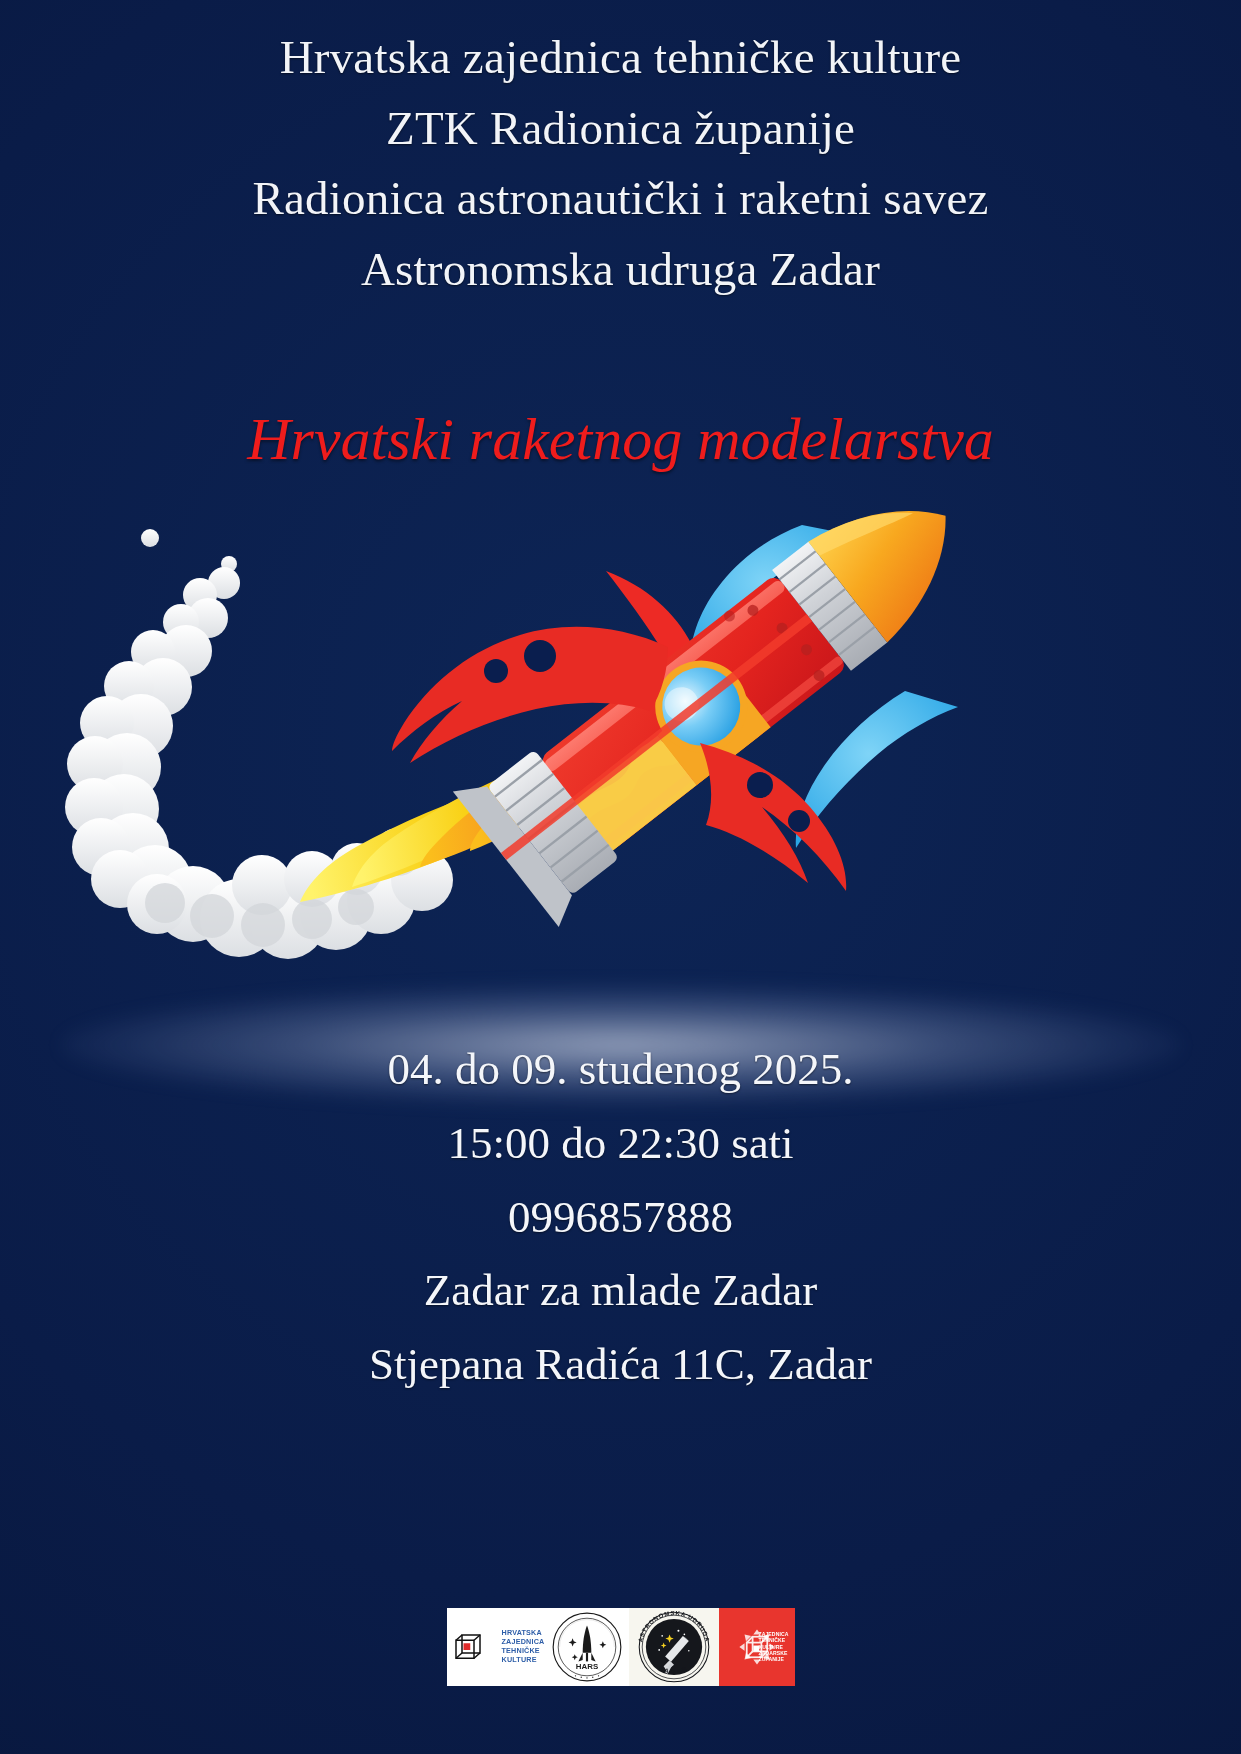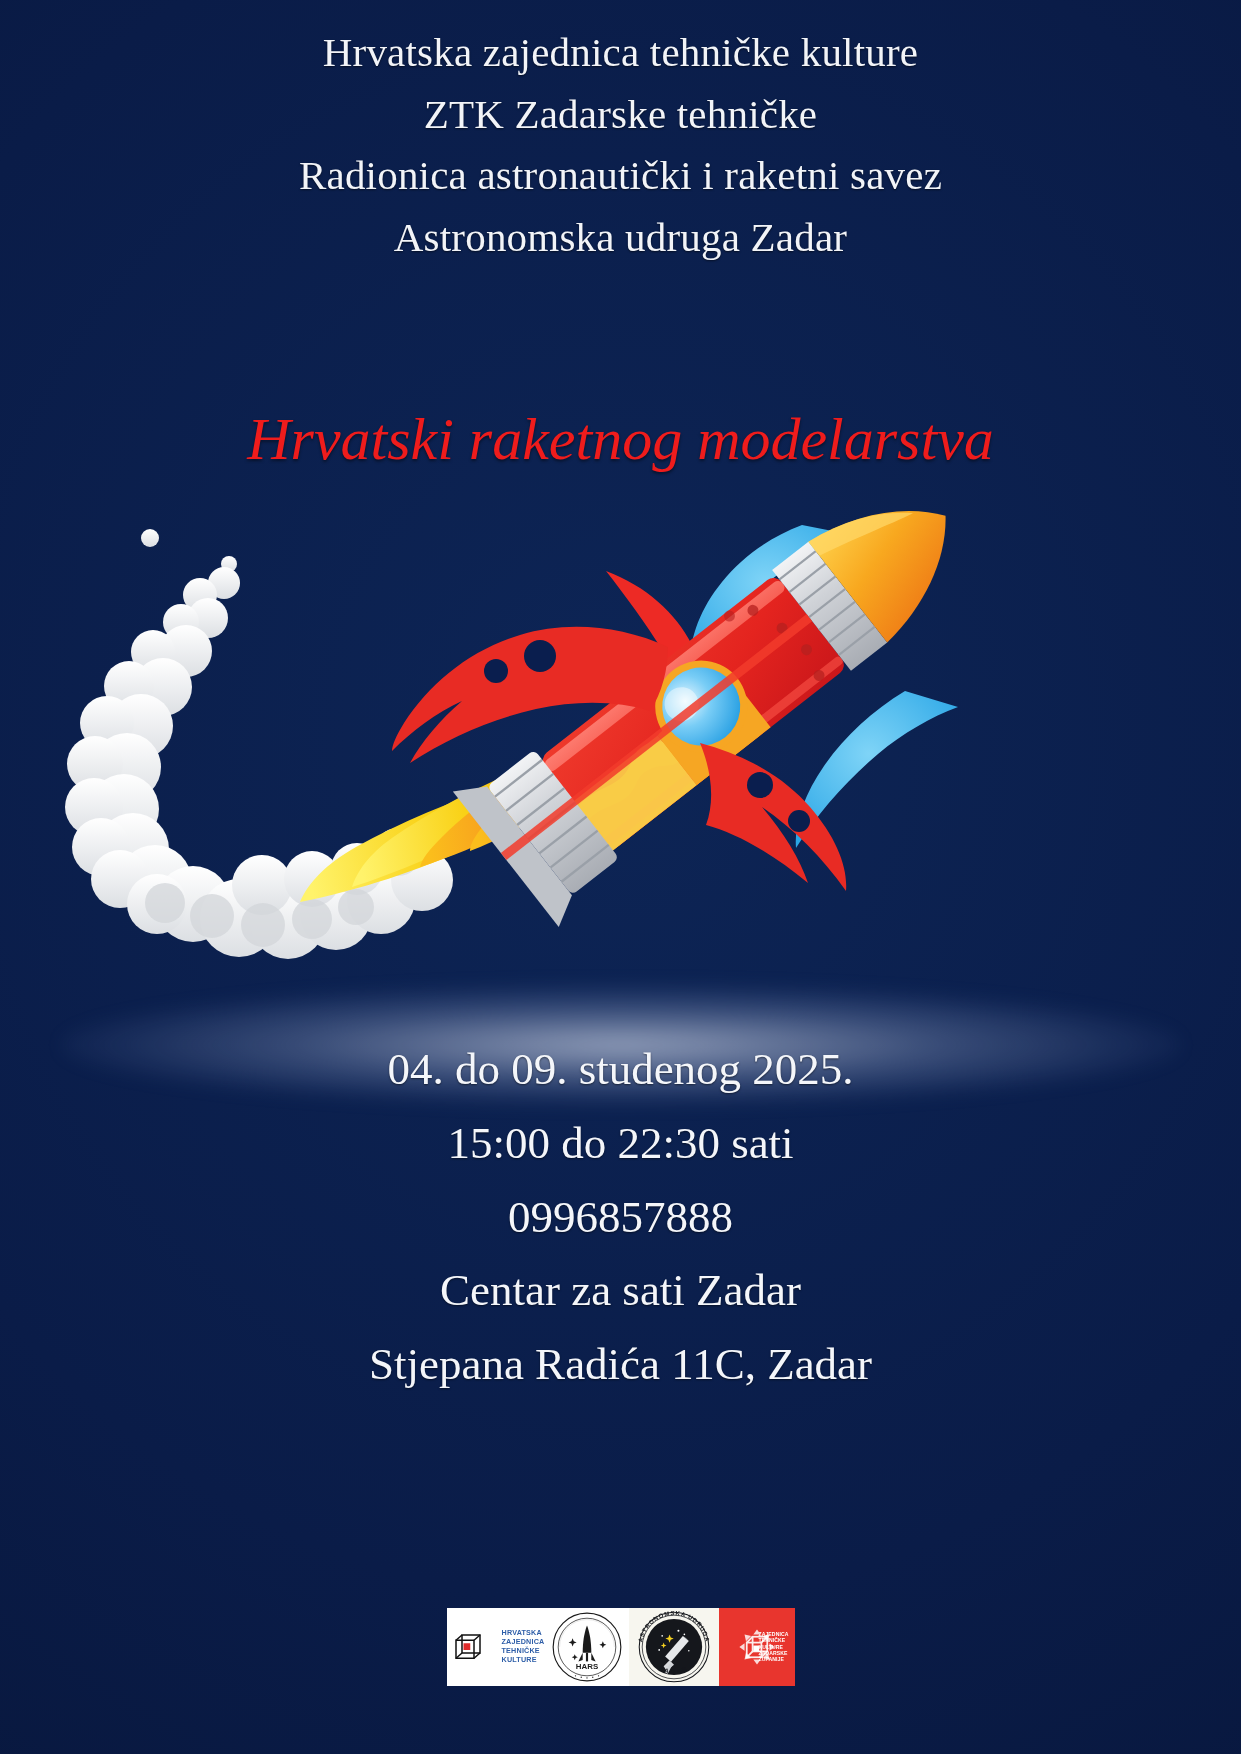--- a/index.html
+++ b/index.html
@@ -21,21 +21,21 @@
   
   .header {
     position: absolute;
     top: 22px;
     left: 0;
     width: 100%;
     text-align: center;
     color: #f2f4f8;
   }
   .header-line {
-    font-size: 41px;
+    font-size: 47px;
     line-height: 1.50;
     letter-spacing: 0.2px;
     text-shadow: 0 1px 2px rgba(0,0,0,0.55);
     white-space: nowrap;
   }
 
   
   .title {
     position: absolute;
     top: 406px;
@@ -134,21 +134,21 @@
     transform: translateY(-50%);
   }
 </style>
 </head>
 <body>
 
 <div id="poster">
 
   <div class="header">
     <div class="header-line">Hrvatska zajednica tehničke kulture</div>
-    <div class="header-line">ZTK Zadarske tehničke</div>
+    <div class="header-line">ZTK Radionica županije</div>
     <div class="header-line">Radionica astronautički i raketni savez</div>
     <div class="header-line">Astronomska udruga Zadar</div>
   </div>
 
   <div class="title">Hrvatski raketnog modelarstva</div>
 
   <div class="stage">
     <svg width="1241" height="600" viewBox="0 0 1241 600" xmlns="http://www.w3.org/2000/svg">
       <defs>
         <linearGradient id="gBody" x1="0" y1="0" x2="1" y2="1">
@@ -346,21 +346,21 @@
       </g>
     </svg>
   </div>
 
   <div class="glow"></div>
 
   <div class="info">
     <div class="info-line">04. do 09. studenog 2025.</div>
     <div class="info-line">15:00 do 22:30 sati</div>
     <div class="info-line">0996857888</div>
-    <div class="info-line">Centar za sati Zadar</div>
+    <div class="info-line">Zadar za mlade Zadar</div>
     <div class="info-line">Stjepana Radića 11C, Zadar</div>
   </div>
 
   <div class="logos">
 
     <div class="logo-cell logo-htk">
       <svg width="30" height="30" viewBox="0 0 40 40">
         <g stroke="#111111" stroke-width="2" fill="none">
           <rect x="4" y="11" width="24" height="24"></rect>
           <rect x="12" y="4" width="24" height="24"></rect>

